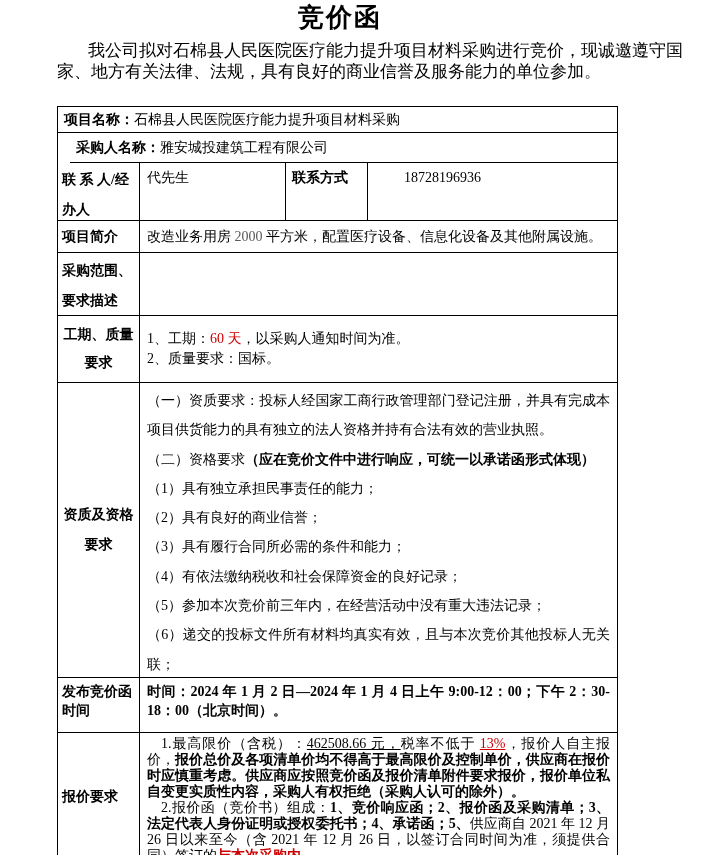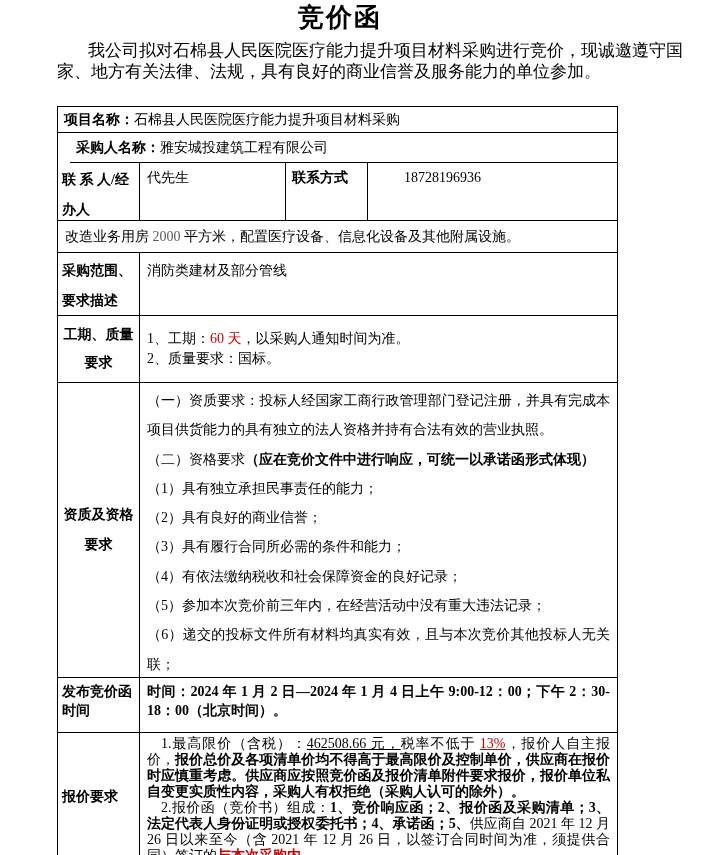--- a/index.html
+++ b/index.html
@@ -95,29 +95,27 @@
           <span class="inl-value" data-name="purchaser-name-value">雅安城投建筑工程有限公司</span>
         </div>
       </div>
       <div class="row" data-name="row-contact">
         <div class="lbl" data-name="contact-label">联 系 人/经办人</div>
         <div class="c2" data-name="contact-person-value">代先生</div>
         <div class="c3" data-name="contact-method-label">联系方式</div>
         <div class="c4" data-name="contact-phone-value">18728196936</div>
       </div>
       <div class="row" data-name="row-project-brief">
+        <div class="lbl" data-name="project-brief-label">项目简介</div>
         <div class="cnt" data-name="project-brief-content">
           <p class="para" data-name="project-brief-paragraph-1"><span data-name="text-segment">改造业务用房 </span><span class="s-num" data-name="text-segment">2000</span><span data-name="text-segment"> 平方米，配置医疗设备、信息化设备及其他附属设施。</span></p>
         </div>
       </div>
       <div class="row" data-name="row-scope">
         <div class="lbl" data-name="scope-label">采购范围、要求描述</div>
-        <div class="cnt" data-name="scope-content">
-          <p class="para" data-name="scope-paragraph-1"><span data-name="text-segment">消防类建材及部分管线</span></p>
-        </div>
       </div>
       <div class="row" data-name="row-schedule-quality">
         <div class="lbl" data-name="schedule-quality-label">工期、质量要求</div>
         <div class="cnt" data-name="schedule-quality-content">
           <p class="para" data-name="schedule-quality-paragraph-1"><span data-name="text-segment">1、工期：</span><span class="s-red" data-name="text-segment">60 天</span><span data-name="text-segment">，以采购人通知时间为准。</span></p>
           <p class="para" data-name="schedule-quality-paragraph-2"><span data-name="text-segment">2、质量要求：国标。</span></p>
         </div>
       </div>
       <div class="row" data-name="row-qualification">
         <div class="lbl" data-name="qualification-label">资质及资格要求</div>

